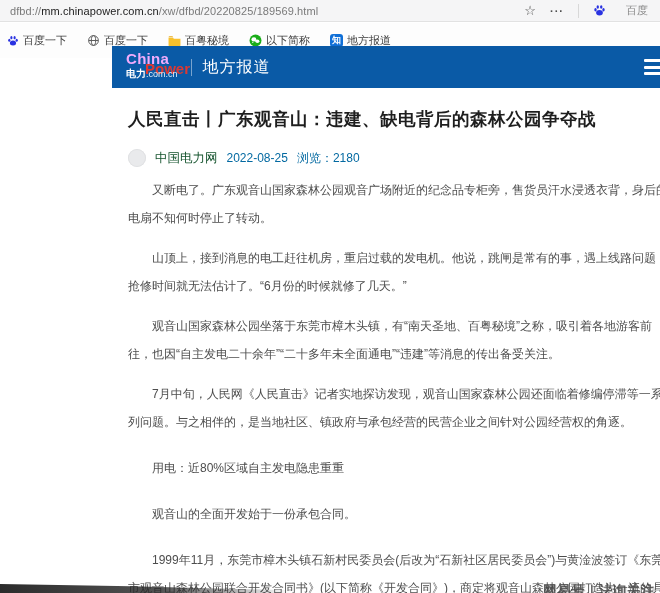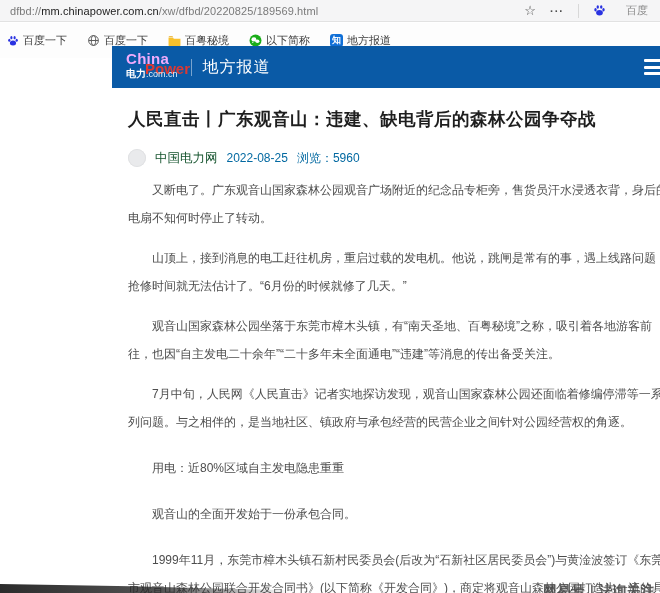--- a/index.html
+++ b/index.html
@@ -166,21 +166,21 @@
         <span></span>
       </div>
   </div>
 
   <div class="article-body">
     <h1 class="article-title">人民直击丨广东观音山：违建、缺电背后的森林公园争夺战</h1>
     <div class="meta-row">
       <span class="avatar"></span>
       <span class="source-name">中国电力网</span>
       <span class="meta-dim">2022-08-25</span>
-      <span class="meta-dim">浏览：5960</span>
+      <span class="meta-dim">浏览：2180</span>
     </div>
     <div class="content">
       <p class="para">又断电了。广东观音山国家森林公园观音广场附近的纪念品专柜旁，售货员汗水浸透衣背，身后的电扇不知何时停止了转动。</p>
       <p class="para">山顶上，接到消息的电工赶往机房，重启过载的发电机。他说，跳闸是常有的事，遇上线路问题，抢修时间就无法估计了。“6月份的时候就修了几天。”</p>
       <p class="para">观音山国家森林公园坐落于东莞市樟木头镇，有“南天圣地、百粤秘境”之称，吸引着各地游客前往，也因“自主发电二十余年”“二十多年未全面通电”“违建”等消息的传出备受关注。</p>
       <p class="para gap-lg">7月中旬，人民网《人民直击》记者实地探访发现，观音山国家森林公园还面临着修编停滞等一系列问题。与之相伴的，是当地社区、镇政府与承包经营的民营企业之间针对公园经营权的角逐。</p>
       <p class="para gap-lg">用电：近80%区域自主发电隐患重重</p>
       <p class="para gap-lg">观音山的全面开发始于一份承包合同。</p>
       <p class="para">1999年11月，东莞市樟木头镇石新村民委员会(后改为“石新社区居民委员会”)与黄淦波签订《东莞市观音山森林公园联合开发合同书》(以下简称《开发合同》)，商定将观音山森林公园打造为一流的具</p>
     </div>

